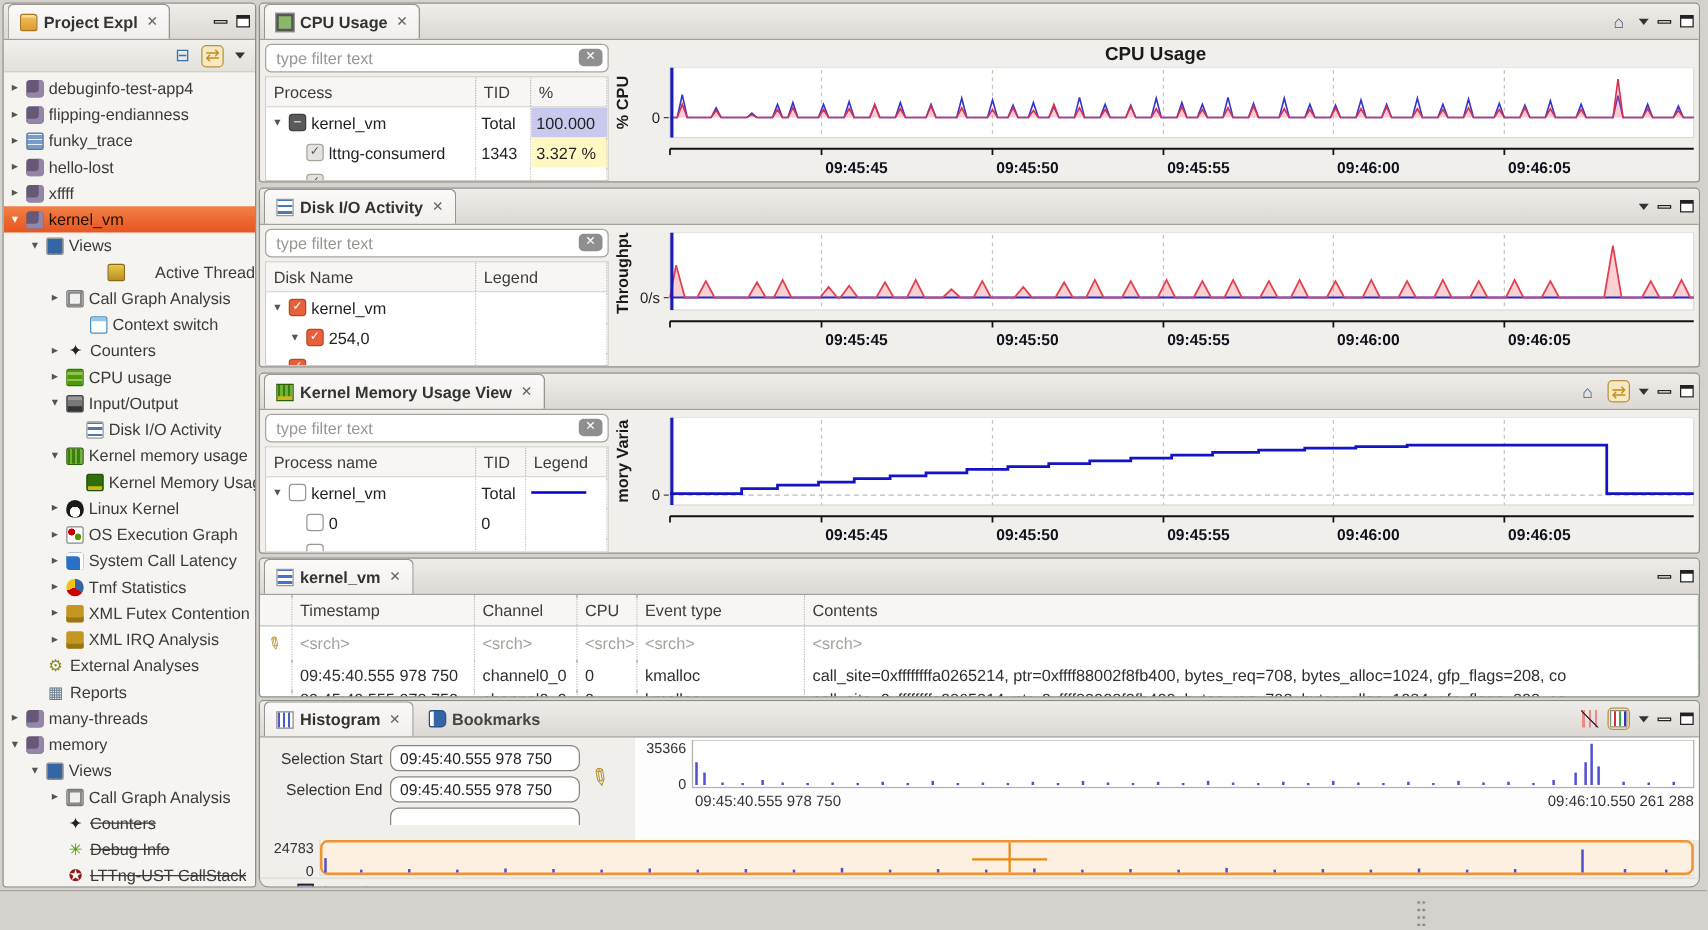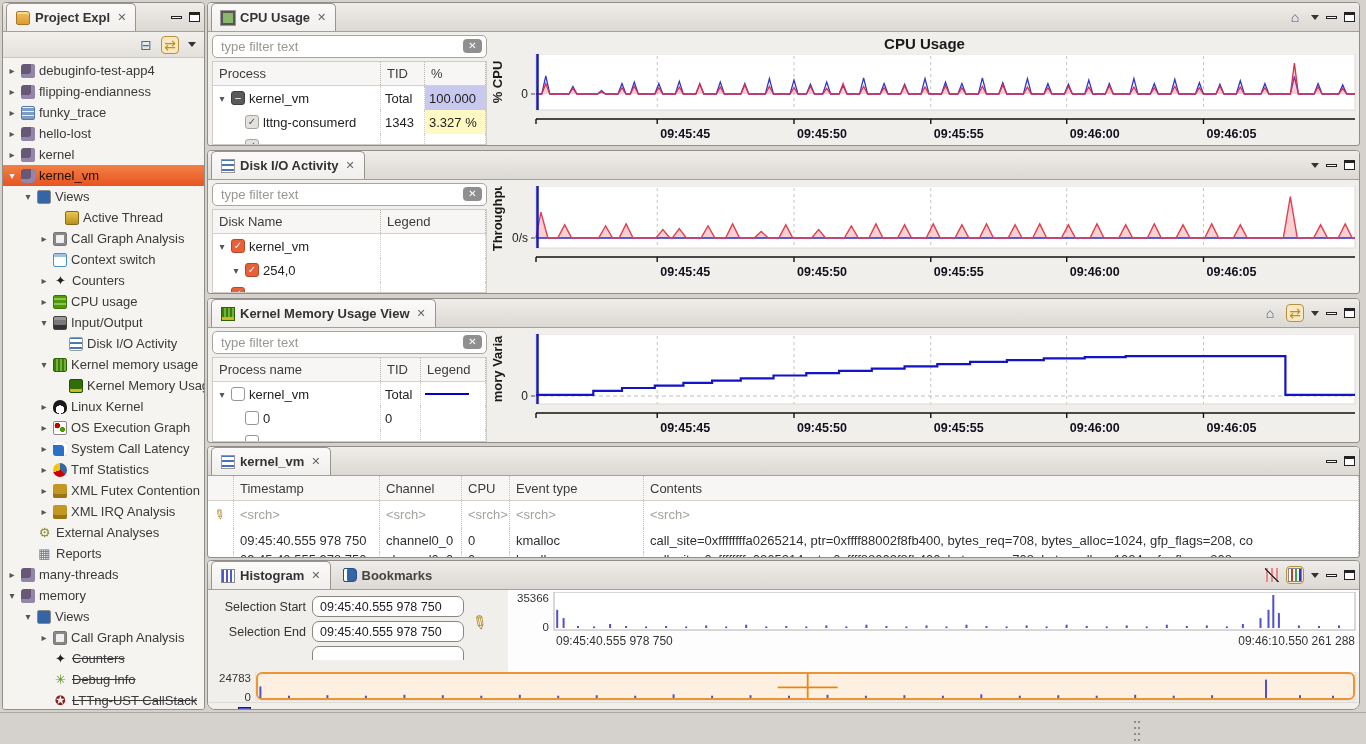--- a/index.html
+++ b/index.html
@@ -142,43 +142,43 @@
         <span class="lbl">funky_trace</span>
       </div>
       <div class="trow" style="padding-left: 4px;">
         <span class="arrow">▸</span>
         <span class="icn i-trace"></span>
         <span class="lbl">hello-lost</span>
       </div>
       <div class="trow" style="padding-left: 4px;">
         <span class="arrow">▸</span>
         <span class="icn i-trace"></span>
-        <span class="lbl">kernel</span>
+        <span class="lbl">xffff</span>
       </div>
       <div class="trow sel" style="padding-left: 4px;">
         <span class="arrow">▾</span>
         <span class="icn i-trace"></span>
         <span class="lbl">kernel_vm</span>
       </div>
       <div class="trow" style="padding-left: 20px;">
         <span class="arrow">▾</span>
         <span class="icn i-views"></span>
         <span class="lbl">Views</span>
       </div>
-      <div class="trow" style="padding-left: 48px;">
+      <div class="trow" style="padding-left: 48px; justify-content: space-between;">
         <span class="arrow"></span>
         <span class="icn i-thread"></span>
         <span class="lbl">Active Thread</span>
       </div>
       <div class="trow" style="padding-left: 36px;">
         <span class="arrow">▸</span>
         <span class="icn i-callgraph"></span>
         <span class="lbl">Call Graph Analysis</span>
       </div>
-      <div class="trow" style="padding-left: 36px;">
+      <div class="trow" style="padding-left: 55px;">
         <span class="arrow"></span>
         <span class="icn i-context"></span>
         <span class="lbl">Context switch</span>
       </div>
       <div class="trow" style="padding-left: 36px;">
         <span class="arrow">▸</span>
         <span class="icn glyph-icn" style="color: rgb(34, 34, 34);">✦</span>
         <span class="lbl">Counters</span>
       </div>
       <div class="trow" style="padding-left: 36px;">

